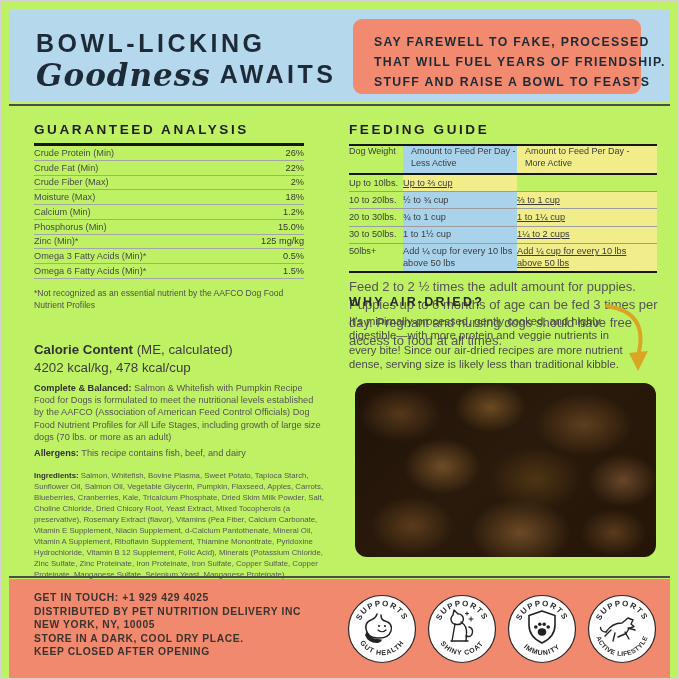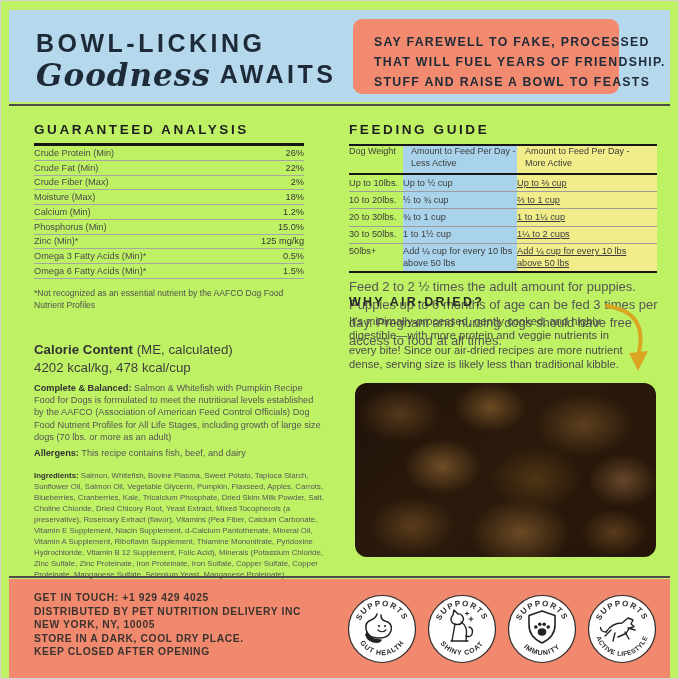--- a/index.html
+++ b/index.html
@@ -6,21 +6,21 @@
   .page{position:relative;width:679px;height:679px;background:#bef264;border:1px solid #d4d4d4;
         box-sizing:border-box;overflow:hidden;font-family:"Liberation Sans","DejaVu Sans",sans-serif;}
 
   
   .hero{position:absolute;left:8px;top:9px;width:661px;height:92px;background:#b5d8ec;}
   .hero-left{position:absolute;left:27px;top:19px;color:#1d2a38;}
   .hero-big{font-size:25px;font-weight:bold;letter-spacing:3.5px;line-height:28px;}
   .hero-line2{display:flex;align-items:flex-start;gap:9px;margin-top:3px;}
   .hero-script{font-family:"DejaVu Serif",serif;font-style:italic;font-size:31px;font-weight:bold;
                letter-spacing:1px;line-height:30px;}
-  .tagline-box{position:absolute;left:344px;top:9px;width:266px;height:75px;background:#f28a70;
+  .tagline-box{position:absolute;left:344px;top:9px;width:288px;height:75px;background:#f28a70;
                border-radius:9px;box-sizing:border-box;padding:13px 0 0 21px;}
   .tagline-line{font-size:12.3px;font-weight:bold;letter-spacing:1.3px;line-height:20px;color:#1d2a38;white-space:nowrap;}
 
   .rule{position:absolute;left:8px;width:661px;height:2px;background:#4c4c4c;}
   .rule-top{top:103px;}
   .rule-bottom{top:575px;}
 
   
   .sec-title{font-size:13.5px;font-weight:bold;letter-spacing:2.6px;color:#1e1e1e;}
   .ga{position:absolute;left:33px;top:121px;width:270px;}
@@ -185,21 +185,20 @@
       </div>
       <div class="fg-hcell colbg-more">
         <div>Amount to Feed Per Day -</div>
         <div>More Active</div>
       </div>
     </div>
     <div class="fg-rows">
 
         <div class="fg-row">
           <div class="fg-cell fg-c1">Up to 10lbs.</div>
-          <div class="fg-cell fg-c2 colbg-less">Up to ½ cup</div>
           <div class="fg-cell fg-c3 colbg-more">Up to ⅔ cup</div>
         </div>
 
         <div class="fg-row">
           <div class="fg-cell fg-c1">10 to 20lbs.</div>
           <div class="fg-cell fg-c2 colbg-less">½ to ¾ cup</div>
           <div class="fg-cell fg-c3 colbg-more">⅔ to 1 cup</div>
         </div>
 
         <div class="fg-row">

